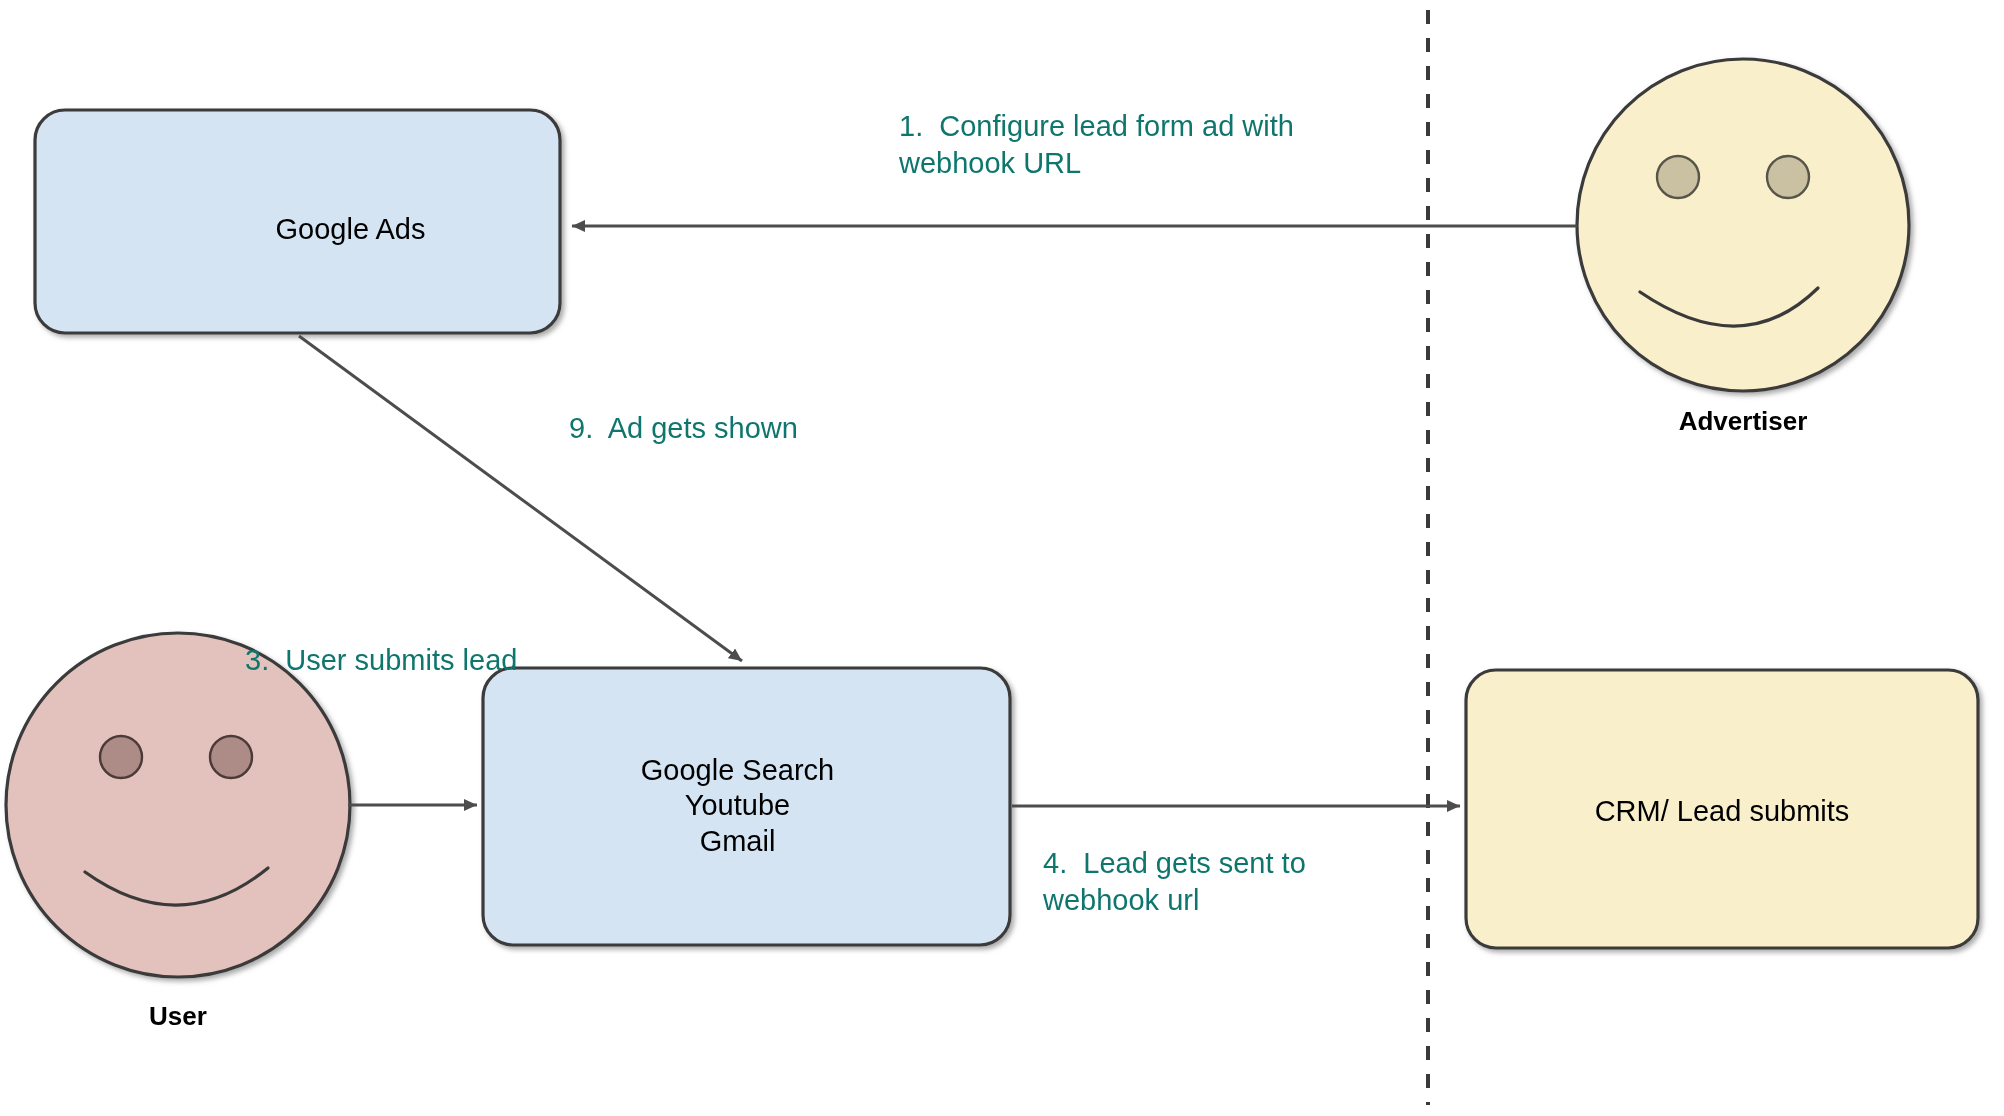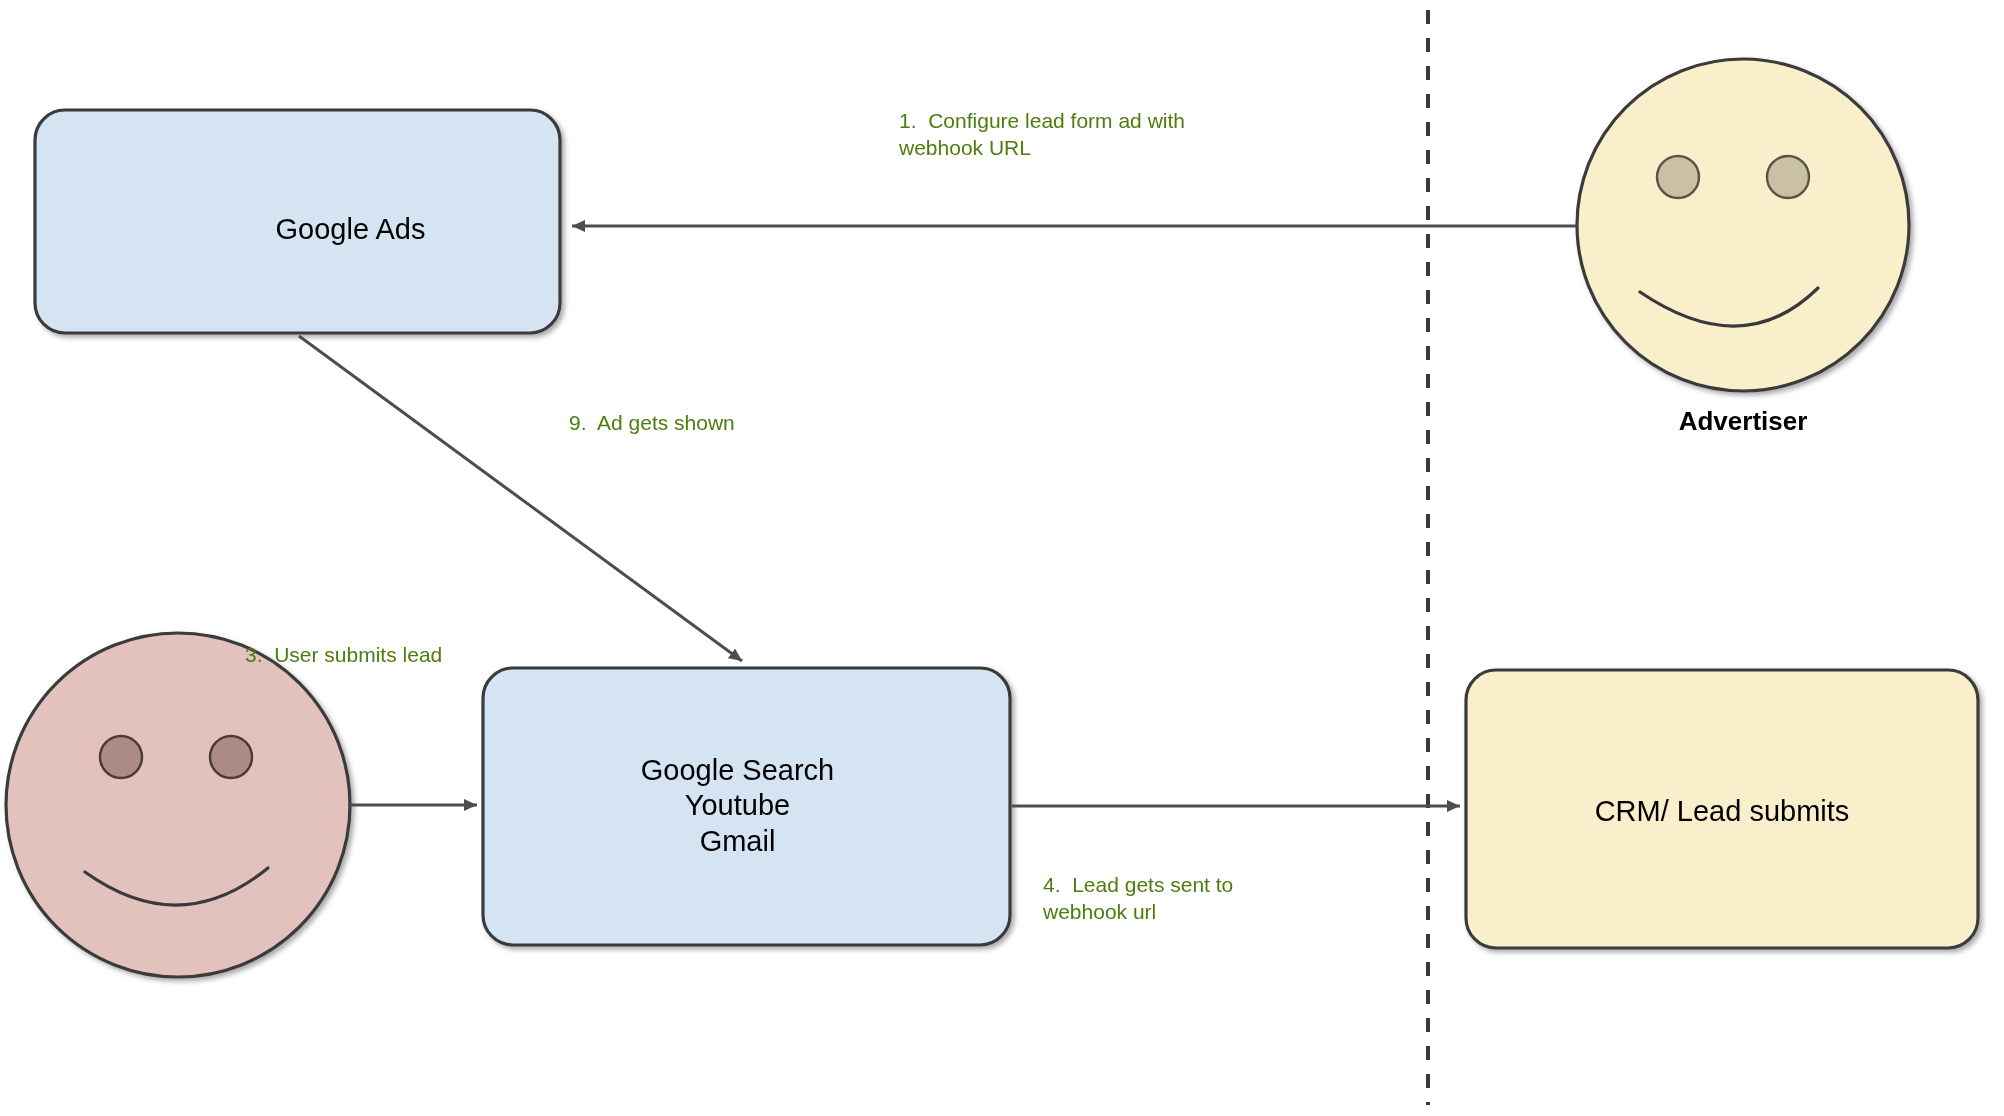--- a/index.html
+++ b/index.html
@@ -28,22 +28,22 @@
     position: absolute;
     color: #000000;
     font-size: 29px;
     line-height: 1.22;
     text-align: center;
     white-space: pre;
     pointer-events: none;
   }
   .edge-label {
     position: absolute;
-    color: #4d7c0f;
-    font-size: 21px;
+    color: #0f766e;
+    font-size: 29px;
     line-height: 1.28;
     white-space: pre;
   }
   .actor-caption {
     position: absolute;
     color: #000000;
     font-size: 26px;
     font-weight: bold;
     text-align: center;
     white-space: pre;
@@ -111,24 +111,25 @@
   <div class="node-label" style="left:35px; top:212px; width:631px;">Google Ads</div>
 
   <div class="node-label" style="left:483px; top:753px; width:509px;">Google Search
 Youtube
 Gmail</div>
 
   <div class="node-label" style="left:1466px; top:794px; width:512px;">CRM/ Lead submits</div>
 
   <div class="actor-caption" style="left:1593px; top:406px; width:300px;">Advertiser</div>
 
+  <div class="actor-caption" style="left:28px; top:1001px; width:300px;">User</div>
 
   <div class="edge-label" style="left:899px; top:108px;">1.  Configure lead form ad with
 webhook URL</div>
 
   <div class="edge-label" style="left:569px; top:410px;">9.  Ad gets shown</div>
 
   <div class="edge-label" style="left:245px; top:594px;margin-top:48px;">3.  User submits lead</div>
 
-  <div class="edge-label" style="left:1043px; top:872px;">4.  Lead gets sent to
+  <div class="edge-label" style="left:1043px; top:845px;">4.  Lead gets sent to
 webhook url</div>
 
 </div>
 
 </body></html>

